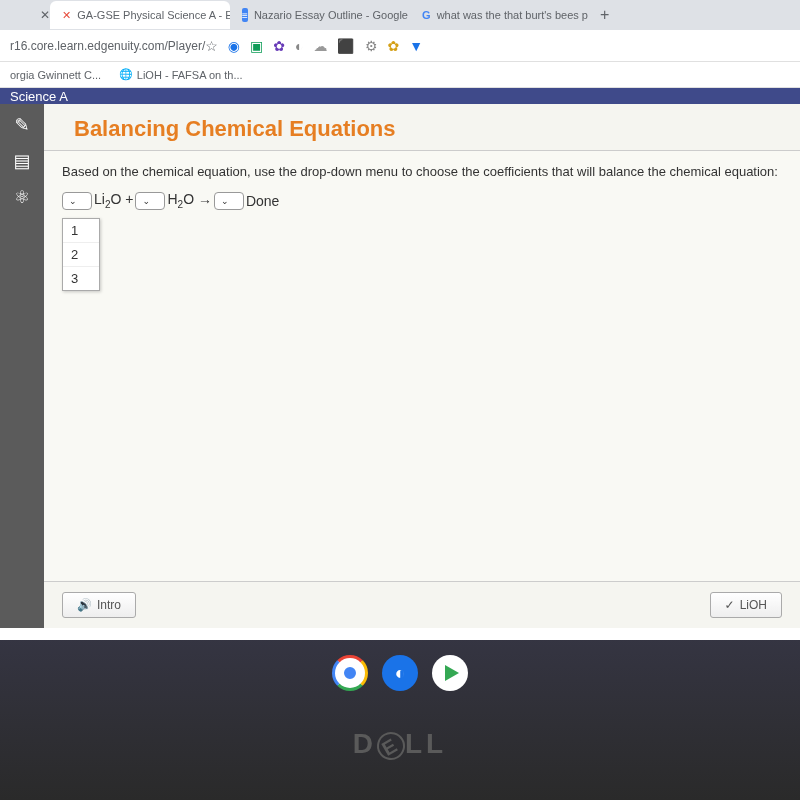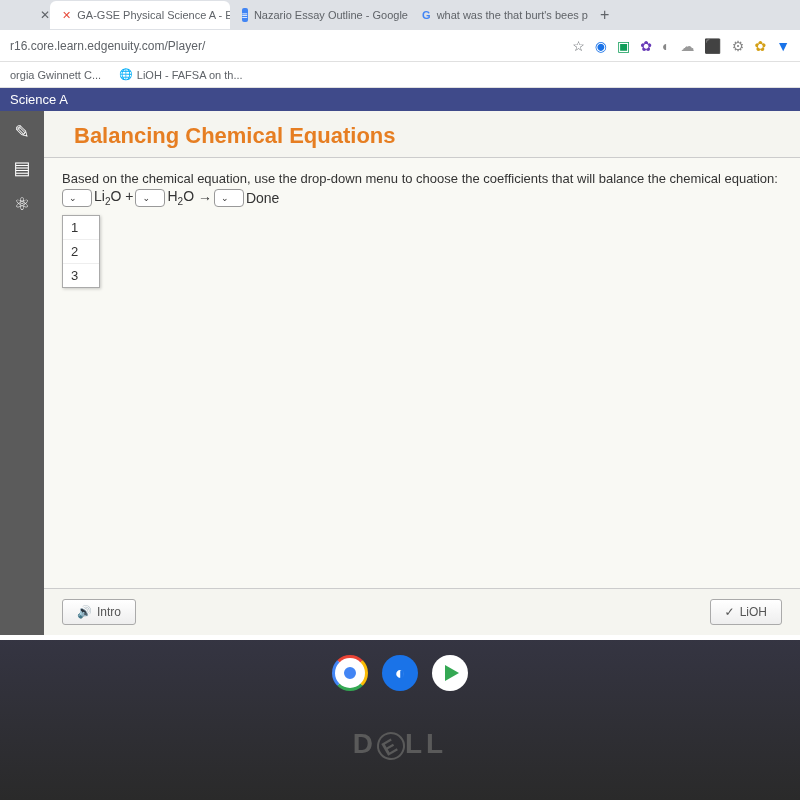--- a/index.html
+++ b/index.html
@@ -39,41 +39,40 @@
     .tab-close { color: #5f6368; font-size: 12px; }
     .tab-icon { width: 14px; height: 14px; display: inline-flex; align-items: center; justify-content: center; }
     .addr-bar {
       background: #fff;
       height: 32px;
       display: flex;
       align-items: center;
       padding: 0 10px;
       font-size: 12px;
       color: #5f6368;
-      justify-content: space-between;
       border-bottom: 1px solid #e0e0e0;
     }
     .addr-icons { display: flex; gap: 10px; align-items: center; }
     .addr-icons span { font-size: 14px; }
     .bookmarks {
       background: #fff;
       height: 26px;
       display: flex;
       align-items: center;
       padding: 0 10px;
       gap: 18px;
       font-size: 11px;
       color: #5f6368;
       border-bottom: 1px solid #e0e0e0;
     }
     .bookmarks .bm { display: flex; align-items: center; gap: 4px; }
     .course-header {
       background: #3f4a8a;
       color: #fff;
-      height: 23px;
+      height: 16px;
       display: flex;
       align-items: center;
       padding: 0 10px;
       font-size: 13px;
     }
     .content-area {
       display: flex;
       height: calc(640px - 30px - 32px - 26px - 28px);
       background: #f5f5f5;
     }
@@ -104,20 +103,21 @@
     }
     .lesson-body {
       padding: 12px 18px;
       background: #f9f9f4;
       flex: 1;
       position: relative;
     }
     .instruction {
       font-size: 13px;
       color: #333;
+      margin-bottom: 10px;
       line-height: 1.4;
     }
     .equation {
       font-size: 14px;
       color: #333;
       display: flex;
       align-items: center;
       gap: 2px;
     }
     .dropdown-box {

